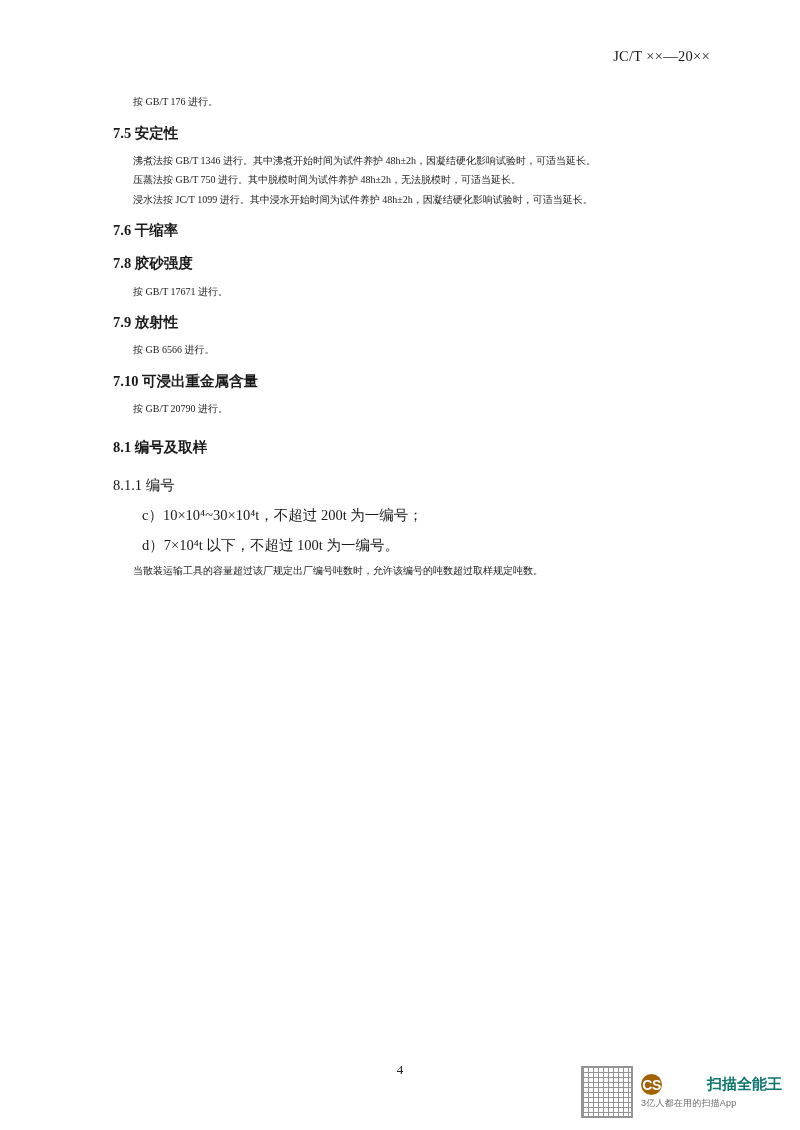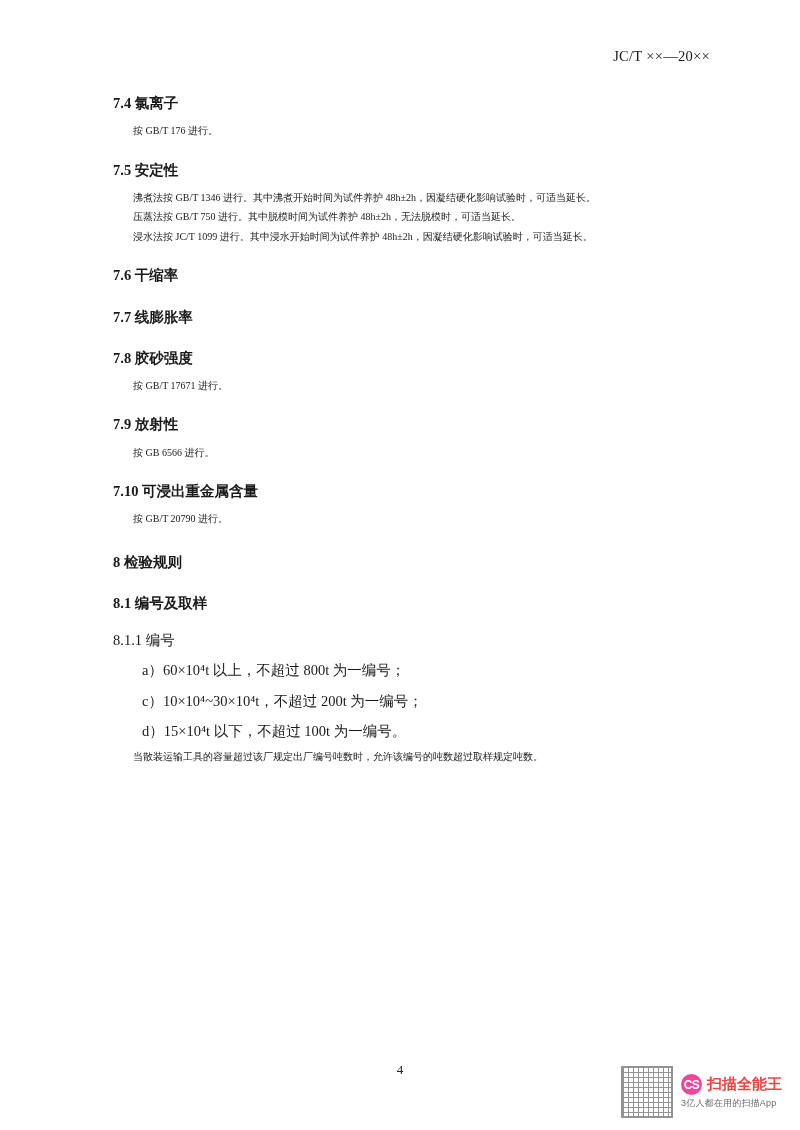--- a/index.html
+++ b/index.html
@@ -31,21 +31,21 @@
     left: 113px;
     width: 585px;
   }
   .h-sec {
     font-size: 14.5px;
     font-weight: bold;
     margin: 0 0 6px 0;
     line-height: 1.6;
   }
   .h-sec.spaced {
-    margin-top: 18px;
+    margin-top: 10px;
   }
   .h-main {
     font-size: 14.5px;
     font-weight: bold;
     margin: 22px 0 10px 0;
     line-height: 1.6;
   }
   .h-sub {
     font-size: 14.5px;
     font-weight: bold;
@@ -110,81 +110,78 @@
   }
   .wm-line1 {
     display: flex;
     align-items: center;
     gap: 5px;
   }
   .cs-badge {
     width: 21px;
     height: 21px;
     border-radius: 50%;
-    background: #ec4899;
+    background: #a16207;
     color: #fff;
     font-family: "Liberation Sans", sans-serif;
-    font-size: 12px;
+    font-size: 14px;
     font-weight: bold;
     display: flex;
     align-items: center;
     justify-content: center;
     letter-spacing: -0.5px;
   }
   .wm-title {
     font-family: "Liberation Sans", sans-serif;
     font-size: 15px;
     font-weight: bold;
-    color: #ef4444;
+    color: #0f766e;
+    margin-left: 40px;
   }
   .wm-sub {
     font-family: "Liberation Sans", sans-serif;
     font-size: 9px;
     color: #6a6a6a;
     letter-spacing: 0.2px;
   }
 </style>
 </head>
 <body>
 
 <div class="page">
 
   <div class="header">JC/T ××—20××</div>
 
   <div class="content">
 
-    <div class="h-sec">7.4 氯离子</div>
     <p class="body">按 GB/T 176 进行。</p>
 
     <div class="h-sec spaced">7.5 安定性</div>
     <p class="body tight">沸煮法按 GB/T 1346 进行。其中沸煮开始时间为试件养护 48h±2h，因凝结硬化影响试验时，可适当延长。</p>
     <p class="body tight">压蒸法按 GB/T 750 进行。其中脱模时间为试件养护 48h±2h，无法脱模时，可适当延长。</p>
     <p class="body">浸水法按 JC/T 1099 进行。其中浸水开始时间为试件养护 48h±2h，因凝结硬化影响试验时，可适当延长。</p>
 
     <div class="h-sec spaced">7.6 干缩率</div>
 
-    <div class="h-sec spaced">7.7 线膨胀率</div>
 
     <div class="h-sec spaced">7.8 胶砂强度</div>
     <p class="body">按 GB/T 17671 进行。</p>
 
     <div class="h-sec spaced">7.9 放射性</div>
     <p class="body">按 GB 6566 进行。</p>
 
     <div class="h-sec spaced">7.10 可浸出重金属含量</div>
     <p class="body">按 GB/T 20790 进行。</p>
 
-    <div class="h-main">8   检验规则</div>
     <div class="h-sub">8.1   编号及取样</div>
 
     <div class="h-sub2">8.1.1 编号</div>
 
-    <p class="item">a）60×10⁴t 以上，不超过 800t 为一编号；</p>
     <p class="item">c）10×10⁴~30×10⁴t，不超过 200t 为一编号；</p>
-    <p class="item">d）15×10⁴t 以下，不超过 100t 为一编号。</p>
+    <p class="item">d）7×10⁴t 以下，不超过 100t 为一编号。</p>
 
     <p class="body">当散装运输工具的容量超过该厂规定出厂编号吨数时，允许该编号的吨数超过取样规定吨数。</p>
 
   </div>
 
   <div class="page-number">4</div>
 
   <div class="watermark">
     <div class="qr"></div>
     <div class="wm-text">

